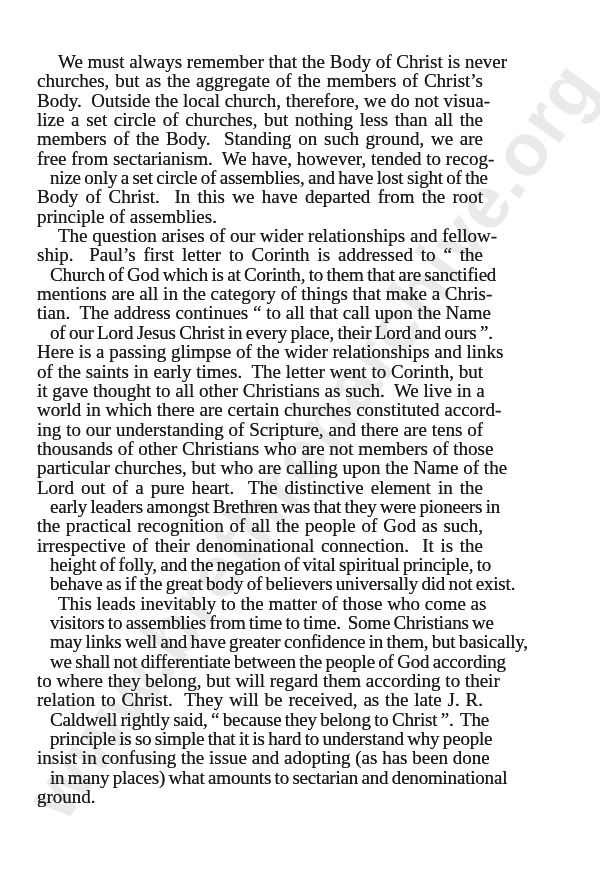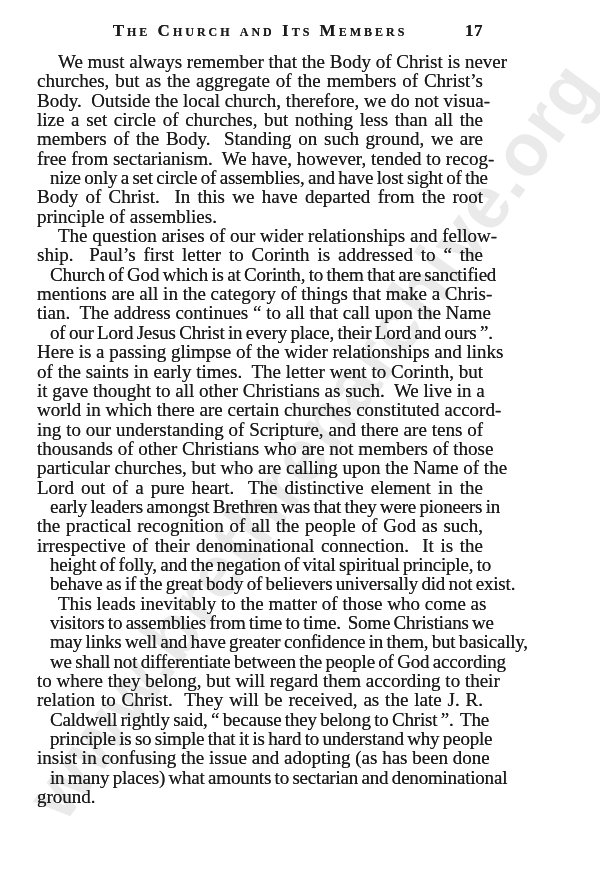--- a/index.html
+++ b/index.html
@@ -84,24 +84,20 @@
   }
   .italic { }
 </style>
 </head>
 <body>
 
 <div class="page">
 
   <div class="watermark">www.brethrenarchive.org</div>
 
-  <div class="running-header">
-    <span class="header-title">The Church and Its Members</span>
-    <span class="page-number">17</span>
-  </div>
 
   <div class="text-block">
       <div class="para">
         <div class="line indent"><span>We must always remember that the Body of Christ is never</span></div>
         <div class="line"><span>churches, but as the aggregate of the members of Christ’s</span></div>
         <div class="line"><span>Body.&nbsp; Outside the local church, therefore, we do not visua-</span></div>
         <div class="line"><span>lize a set circle of churches, but nothing less than all the</span></div>
         <div class="line"><span>members of the Body.&nbsp; Standing on such ground, we are</span></div>
         <div class="line"><span>free from sectarianism.&nbsp; We have, however, tended to recog-</span></div>
         <div class="line tight"><span>nize only a set circle of assemblies, and have lost sight of the</span></div>

